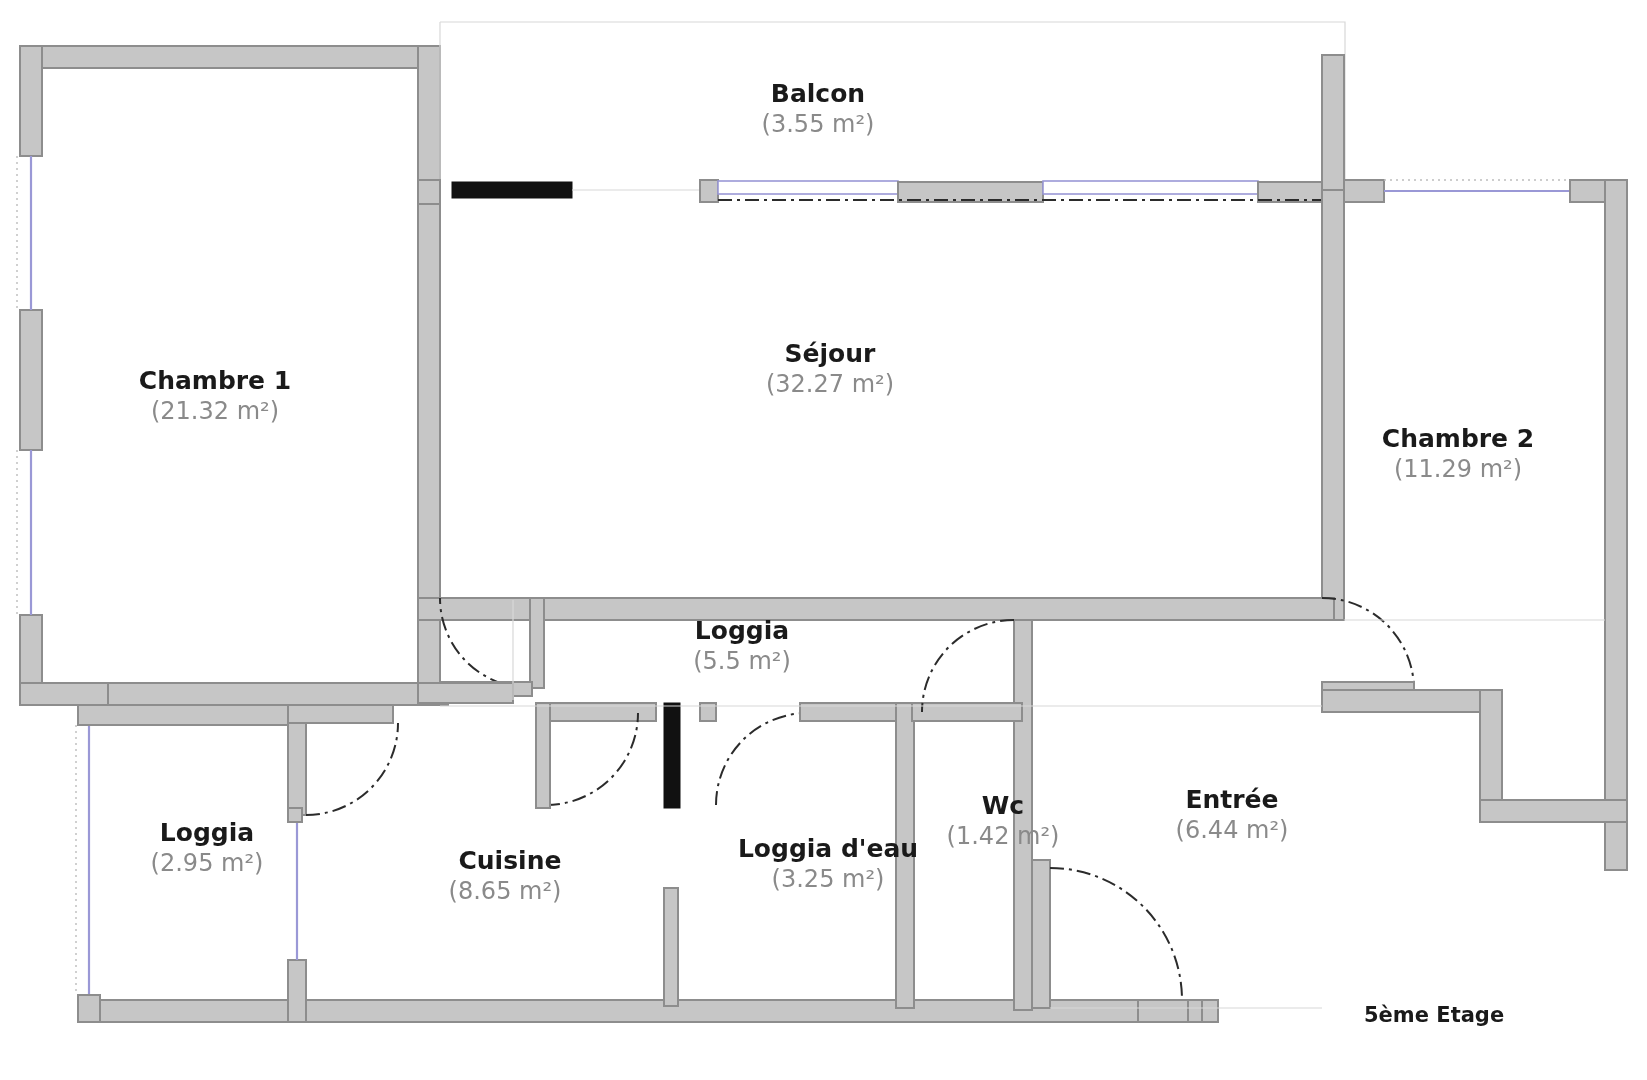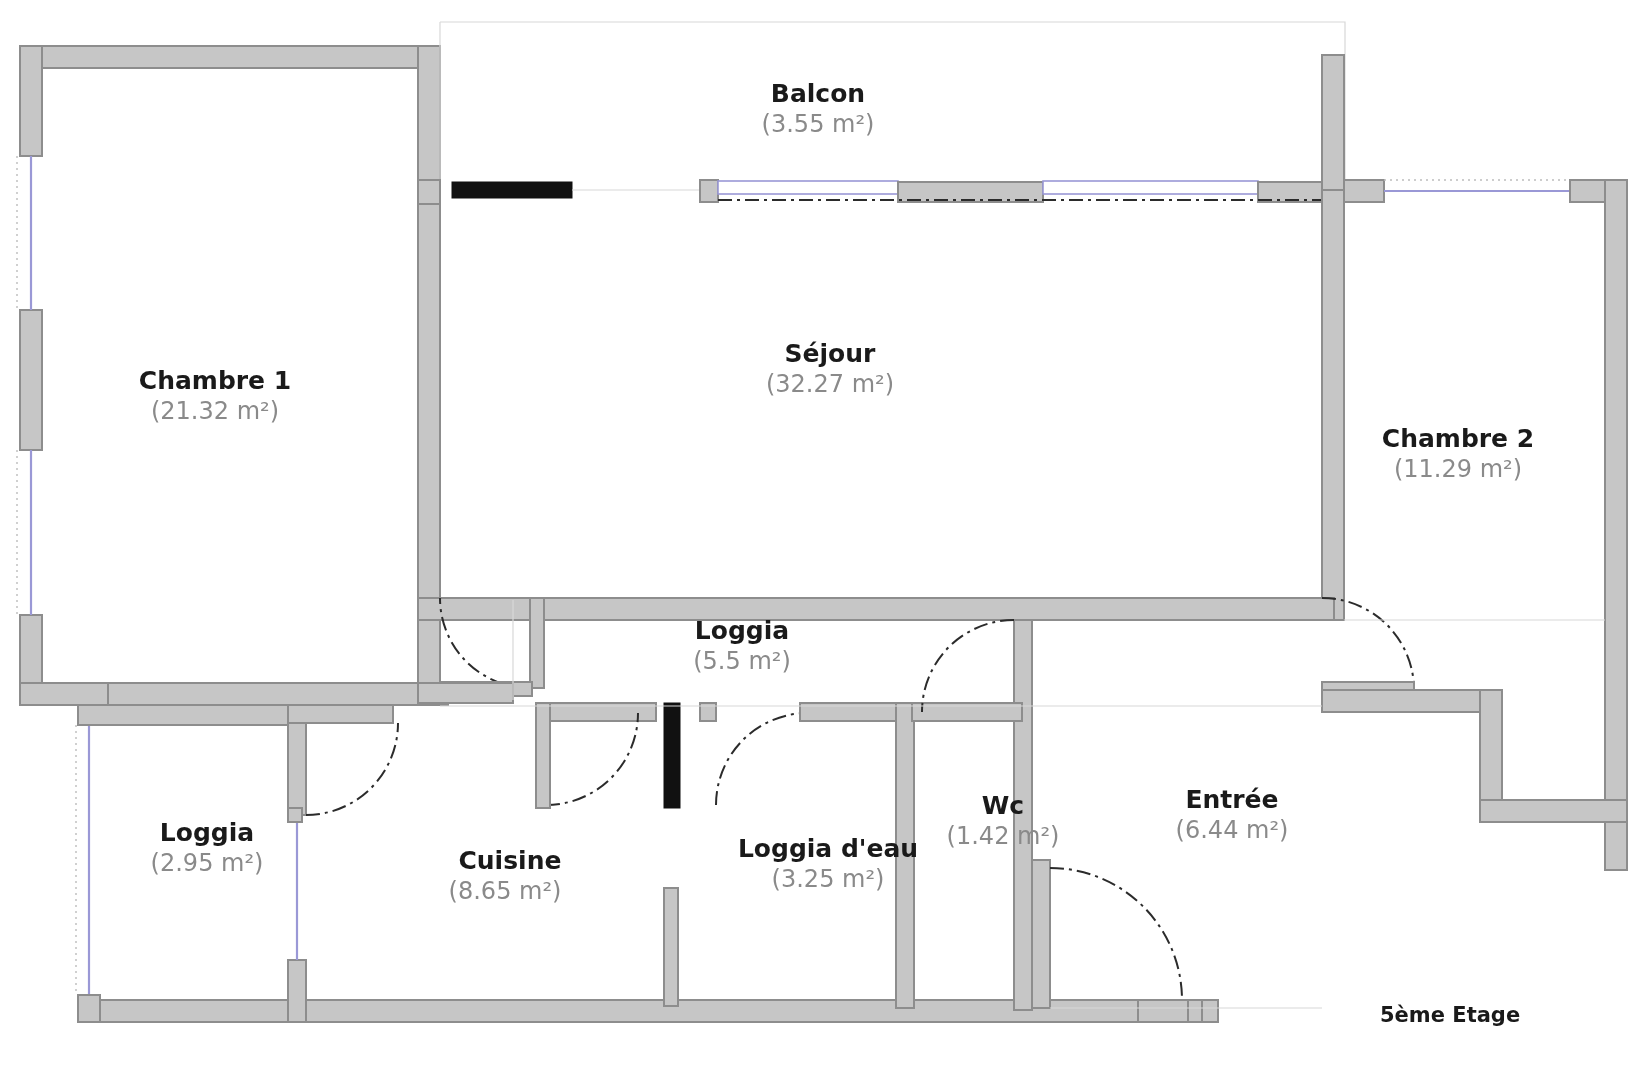--- a/index.html
+++ b/index.html
@@ -2,21 +2,21 @@
 <html><head>
 <meta charset="utf-8">
 <style>
   html,body{margin:0;padding:0;background:#ffffff;}
   body{width:1647px;height:1080px;position:relative;overflow:hidden;
        font-family:"DejaVu Sans","Liberation Sans",sans-serif;}
   #plan{position:absolute;inset:0;width:1647px;height:1080px;}
   .lbl{position:absolute;text-align:center;transform:translateX(-50%);pointer-events:none;}
   .lbl .name{font-size:25px;font-weight:bold;color:#1a1a1a;line-height:1.25;white-space:nowrap;}
   .lbl .area{font-size:24px;color:#8a8a8a;line-height:1.3;white-space:nowrap;}
-  .floor-note{position:absolute;font-size:21px;font-weight:bold;color:#1a1a1a;white-space:nowrap;margin-left:16px;}
+  .floor-note{position:absolute;font-size:21px;font-weight:bold;color:#1a1a1a;white-space:nowrap;}
 </style>
 </head>
 <body>
 
 <svg id="plan" viewBox="0 0 1647 1080">
   <defs>
     <style>
       .w   { fill:#c6c6c6; stroke:#8d8d8d; stroke-width:2; }
       .wthin { fill:#111111; stroke:#111111; stroke-width:1; }
       .glass { stroke:#9a98d6; stroke-width:2.2; fill:none; }

